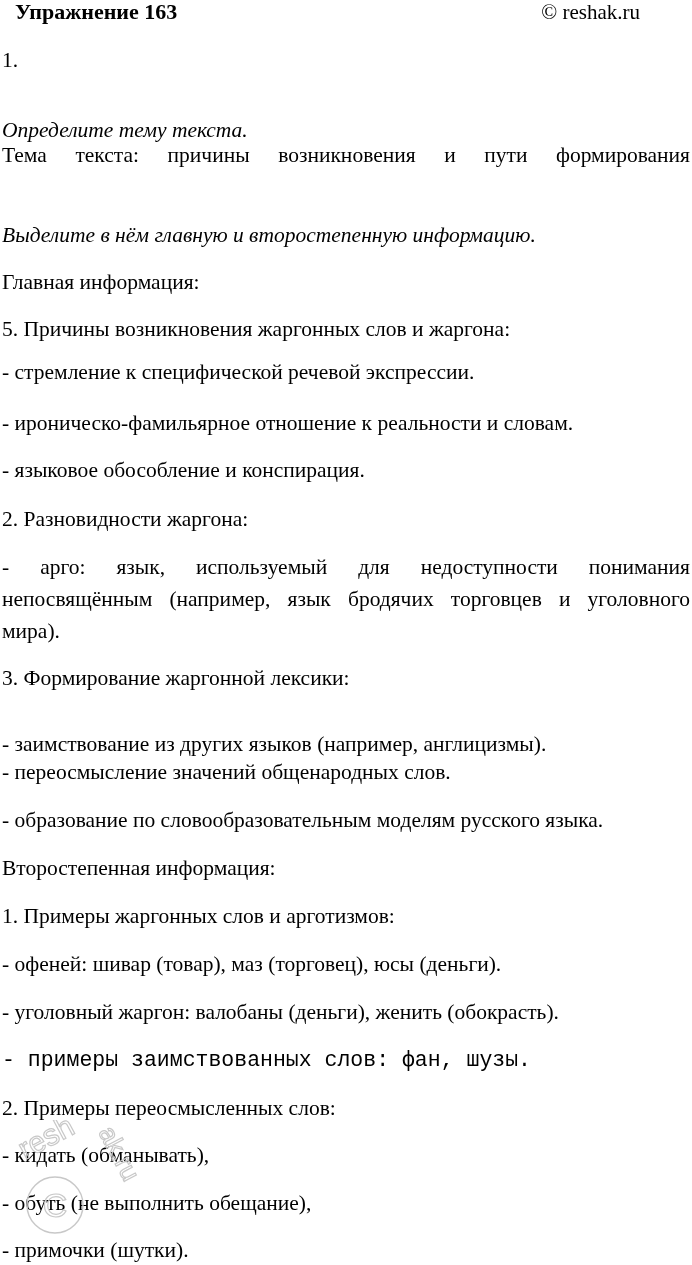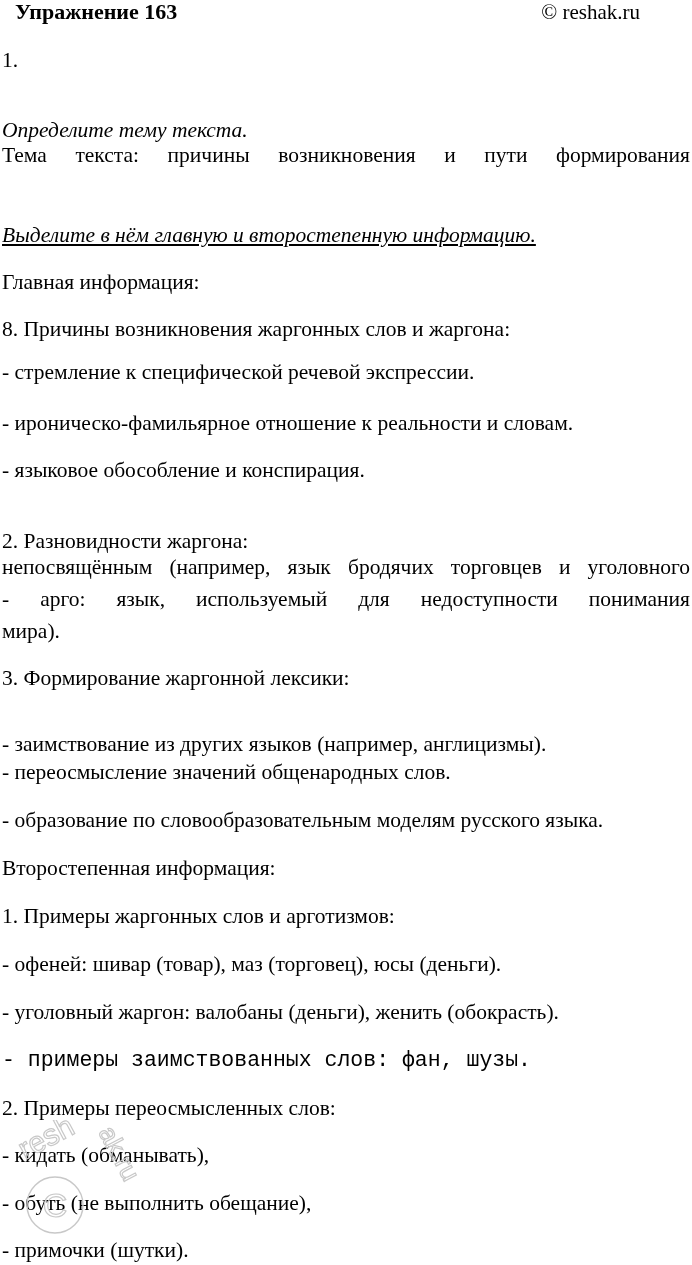--- a/index.html
+++ b/index.html
@@ -76,33 +76,33 @@
 </div>
 
 <div class="line" style="top:44px;">1.</div>
 
 <div class="line italic" style="top:88px;margin-top:26px;">Определите тему текста.</div>
 
 <div class="line" style="top:139px;">
   <span class="justify-first">Тема текста: причины возникновения и пути формирования</span>
 </div>
 
-<div class="line italic" style="top:219px;text-decoration:underline;">Выделите в нём главную и второстепенную информацию.</div>
+<div class="line italic" style="top:219px;">Выделите в нём главную и второстепенную информацию.</div>
 
 <div class="line" style="top:266px;">Главная информация:</div>
 
-<div class="line" style="top:313px;">8. Причины возникновения жаргонных слов и жаргона:</div>
+<div class="line" style="top:313px;">5. Причины возникновения жаргонных слов и жаргона:</div>
 <div class="line" style="top:356px;">- стремление к специфической речевой экспрессии.</div>
 <div class="line" style="top:407px;">- ироническо-фамильярное отношение к реальности и словам.</div>
 <div class="line" style="top:454px;">- языковое обособление и конспирация.</div>
 
-<div class="line" style="top:525px;font-family:Liberation Serif, serif;">2. Разновидности жаргона:</div>
+<div class="line" style="top:503px;font-family:Liberation Serif, serif;">2. Разновидности жаргона:</div>
 <div class="line" style="top:551px;">
+  <span class="justify-first">- арго: язык, используемый для недоступности понимания</span>
   <span class="justify-first">непосвящённым (например, язык бродячих торговцев и уголовного</span>
-  <span class="justify-first">- арго: язык, используемый для недоступности понимания</span>
   <span class="justify-rest">мира).</span>
 </div>
 
 <div class="line" style="top:662px;">3. Формирование жаргонной лексики:</div>
 <div class="line" style="top:728px;">- заимствование из других языков (например, англицизмы).</div>
 <div class="line" style="top:756px;">- переосмысление значений общенародных слов.</div>
 <div class="line" style="top:804px;">- образование по словообразовательным моделям русского языка.</div>
 
 <div class="line" style="top:852px;">Второстепенная информация:</div>
 

